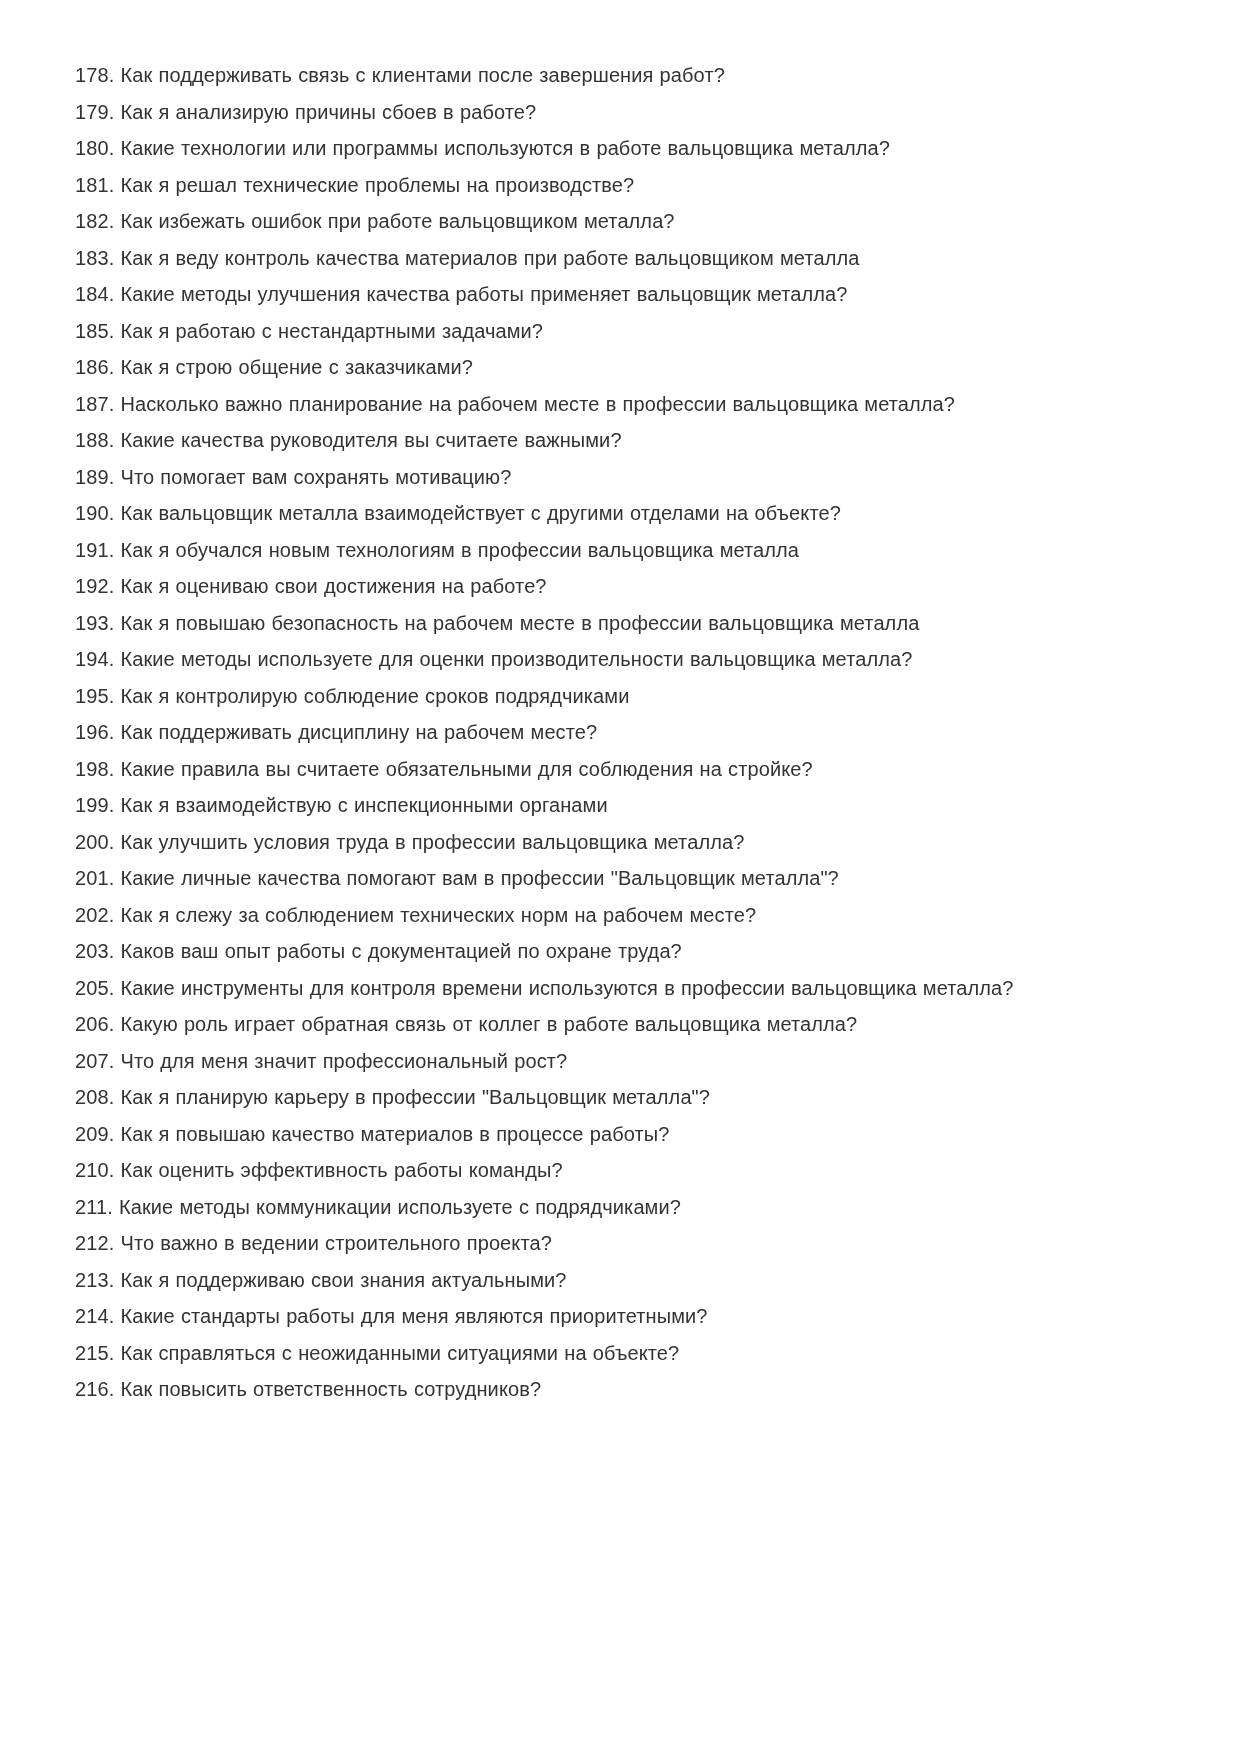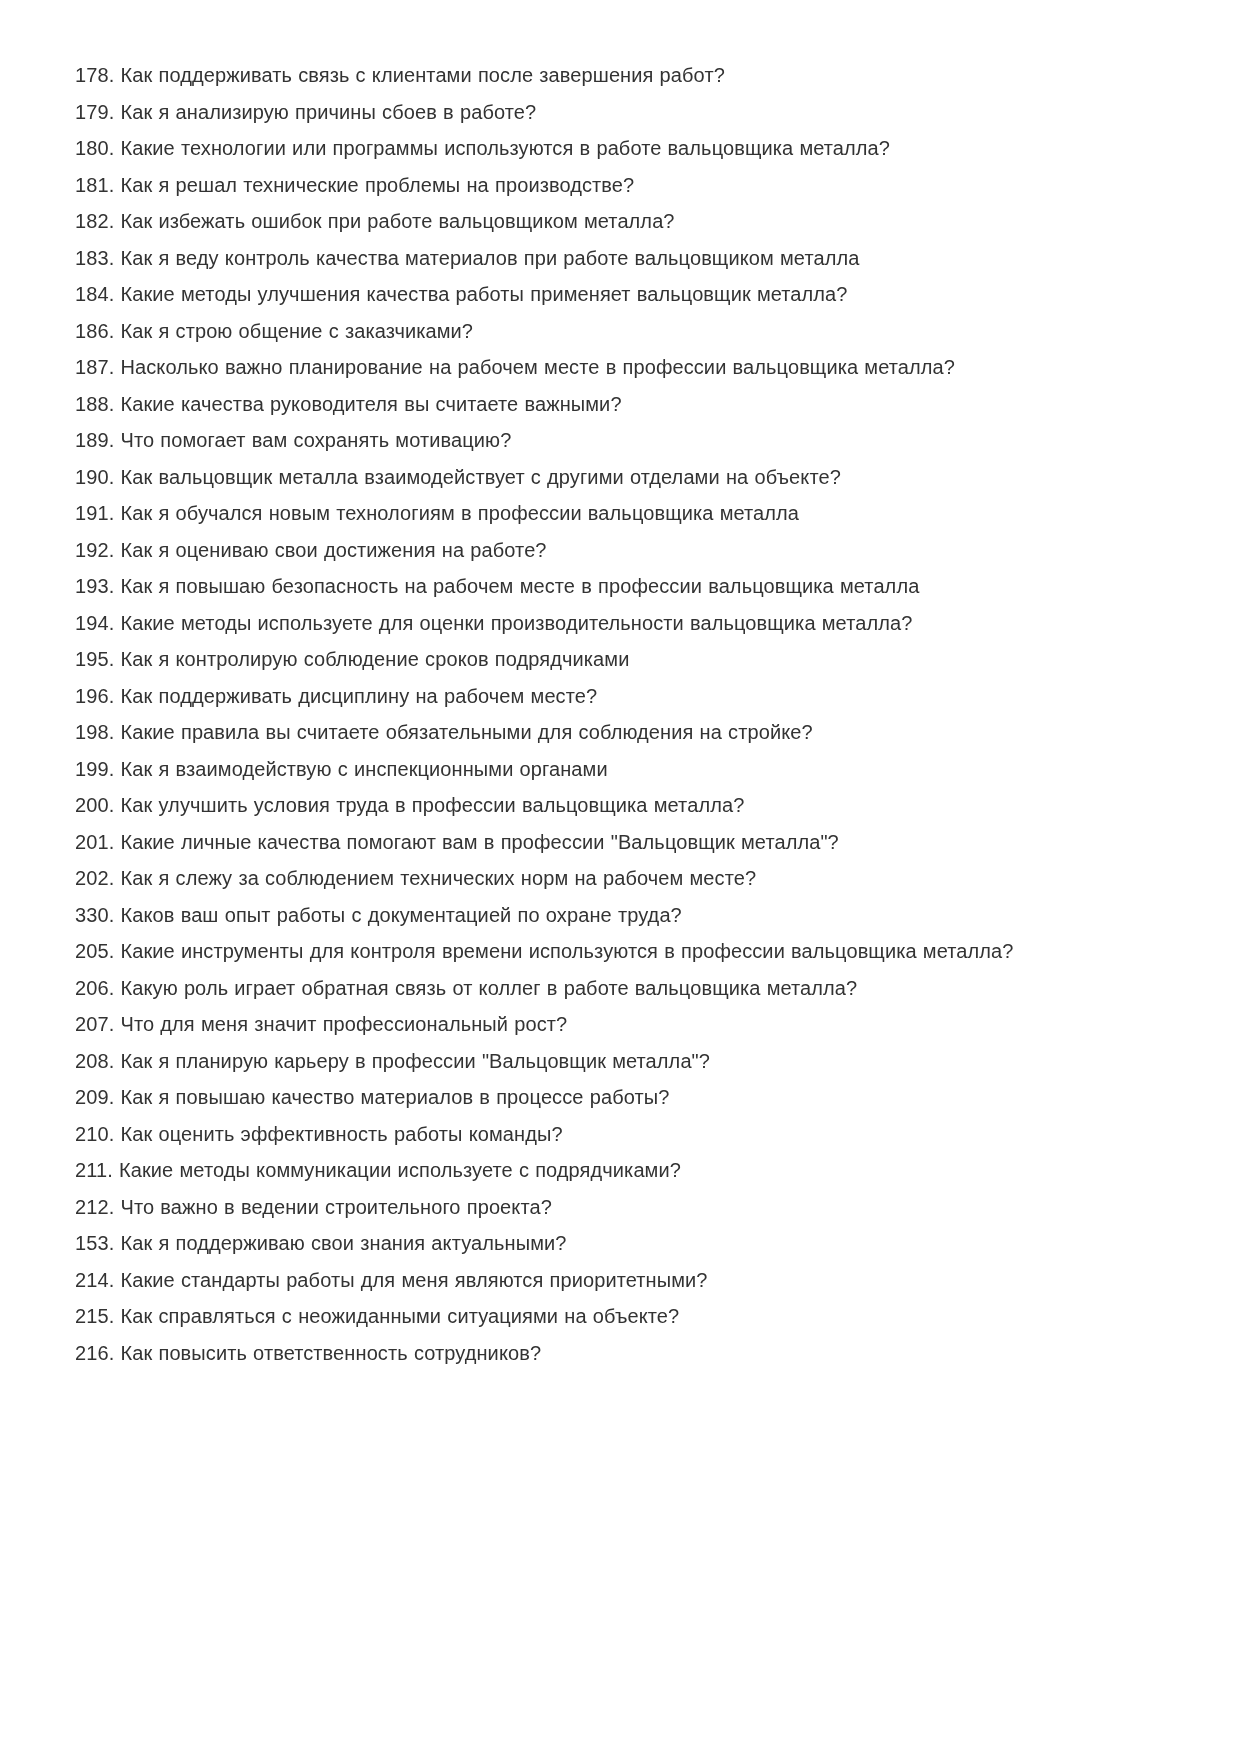--- a/index.html
+++ b/index.html
@@ -39,43 +39,44 @@
 
 <div class="page">
   <div class="question-list">
       <p class="question-item">178. Как поддерживать связь с клиентами после завершения работ?</p>
       <p class="question-item">179. Как я анализирую причины сбоев в работе?</p>
       <p class="question-item">180. Какие технологии или программы используются в работе вальцовщика металла?</p>
       <p class="question-item">181. Как я решал технические проблемы на производстве?</p>
       <p class="question-item">182. Как избежать ошибок при работе вальцовщиком металла?</p>
       <p class="question-item">183. Как я веду контроль качества материалов при работе вальцовщиком металла</p>
       <p class="question-item">184. Какие методы улучшения качества работы применяет вальцовщик металла?</p>
+      <p class="question-item">185. Как я работаю с нестандартными задачами?</p>
       <p class="question-item">186. Как я строю общение с заказчиками?</p>
       <p class="question-item">187. Насколько важно планирование на рабочем месте в профессии вальцовщика металла?</p>
       <p class="question-item">188. Какие качества руководителя вы считаете важными?</p>
       <p class="question-item">189. Что помогает вам сохранять мотивацию?</p>
       <p class="question-item">190. Как вальцовщик металла взаимодействует с другими отделами на объекте?</p>
       <p class="question-item">191. Как я обучался новым технологиям в профессии вальцовщика металла</p>
       <p class="question-item">192. Как я оцениваю свои достижения на работе?</p>
       <p class="question-item">193. Как я повышаю безопасность на рабочем месте в профессии вальцовщика металла</p>
       <p class="question-item">194. Какие методы используете для оценки производительности вальцовщика металла?</p>
       <p class="question-item">195. Как я контролирую соблюдение сроков подрядчиками</p>
       <p class="question-item">196. Как поддерживать дисциплину на рабочем месте?</p>
       <p class="question-item">198. Какие правила вы считаете обязательными для соблюдения на стройке?</p>
       <p class="question-item">199. Как я взаимодействую с инспекционными органами</p>
       <p class="question-item">200. Как улучшить условия труда в профессии вальцовщика металла?</p>
       <p class="question-item">201. Какие личные качества помогают вам в профессии "Вальцовщик металла"?</p>
       <p class="question-item">202. Как я слежу за соблюдением технических норм на рабочем месте?</p>
-      <p class="question-item">330. Каков ваш опыт работы с документацией по охране труда?</p>
+      <p class="question-item">203. Каков ваш опыт работы с документацией по охране труда?</p>
       <p class="question-item">205. Какие инструменты для контроля времени используются в профессии вальцовщика металла?</p>
       <p class="question-item">206. Какую роль играет обратная связь от коллег в работе вальцовщика металла?</p>
       <p class="question-item">207. Что для меня значит профессиональный рост?</p>
       <p class="question-item">208. Как я планирую карьеру в профессии "Вальцовщик металла"?</p>
       <p class="question-item">209. Как я повышаю качество материалов в процессе работы?</p>
       <p class="question-item">210. Как оценить эффективность работы команды?</p>
       <p class="question-item">211. Какие методы коммуникации используете с подрядчиками?</p>
       <p class="question-item">212. Что важно в ведении строительного проекта?</p>
-      <p class="question-item">153. Как я поддерживаю свои знания актуальными?</p>
+      <p class="question-item">213. Как я поддерживаю свои знания актуальными?</p>
       <p class="question-item">214. Какие стандарты работы для меня являются приоритетными?</p>
       <p class="question-item">215. Как справляться с неожиданными ситуациями на объекте?</p>
       <p class="question-item">216. Как повысить ответственность сотрудников?</p>
     </div>
 </div>
 
 </body></html>

